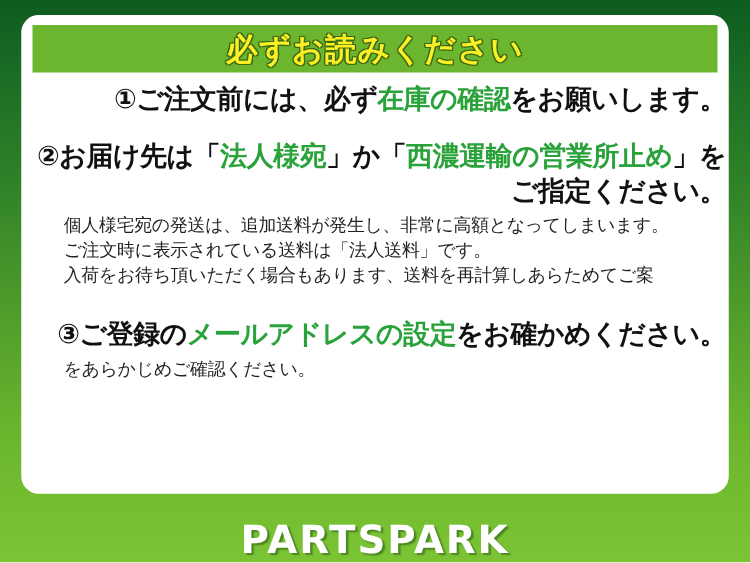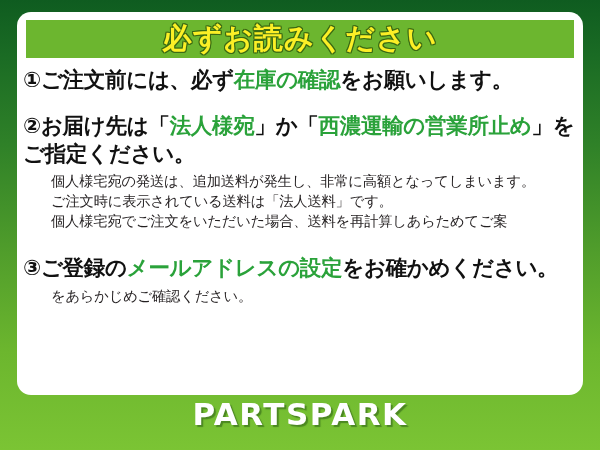--- a/index.html
+++ b/index.html
@@ -46,21 +46,21 @@
     top: 8px;
     width: 548px;
     height: 38px;
     background: #6cb62f;
     display: flex;
     align-items: center;
     justify-content: center;
   }
   #title-text {
     font-family: "DejaVu Sans", sans-serif;
-    font-size: 29px;
+    font-size: 25px;
     font-weight: bold;
     color: #fcef26;
     letter-spacing: 1px;
     text-shadow:
        1px 0 0 #3c6b14, -1px 0 0 #3c6b14,
        0 1px 0 #3c6b14, 0 -1px 0 #3c6b14,
        1px 1px 0 #3c6b14, -1px -1px 0 #3c6b14,
        1px -1px 0 #3c6b14, -1px 1px 0 #3c6b14;
     white-space: nowrap;
   }
@@ -77,20 +77,21 @@
   .head {
     font-family: "DejaVu Sans", sans-serif;
     font-size: 21.5px;
     font-weight: bold;
     color: #111111;
     line-height: 1.30;
     letter-spacing: -0.3px;
     padding-left: 6px;
     padding-right: 2px;
     white-space: nowrap;
+    text-align: right;
   }
   .head.wrap { white-space: normal; }
   .hl { color: #2aa23a; }
 
   .sub {
     font-family: "DejaVu Sans", sans-serif;
     font-size: 14.3px;
     color: #231f20;
     line-height: 1.42;
     padding-left: 34px;
@@ -106,21 +107,21 @@
   #item-3 { margin-top: 22px; }
   #item-3 .sub { padding-top: 4px; }
 
   #footer {
     position: absolute;
     left: 0;
     top: 396px;
     width: 600px;
     height: 54px;
     display: flex;
-    align-items: flex-start;
+    align-items: flex-end;
     justify-content: center;
   }
   #brand {
     font-family: "DejaVu Sans", sans-serif;
     font-size: 31px;
     font-weight: bold;
     color: #ffffff;
     letter-spacing: 1.5px;
     text-shadow: 2px 2px 1px rgba(40,90,20,0.55);
     white-space: nowrap;
@@ -145,21 +146,21 @@
         </div>
       </div>
 
       <div class="item" id="item-2">
         <div class="head wrap">
           <span>②</span><span>お届け先は</span><span>「</span><span class="hl">法人様宛</span><span>」</span><span>か</span><span>「</span><span class="hl">西濃運輸の営業所止め</span><span>」</span><span>をご指定ください。</span>
         </div>
         <div class="sub">
           <div>個人様宅宛の発送は、追加送料が発生し、非常に高額となってしまいます。</div>
           <div>ご注文時に表示されている送料は「法人送料」です。</div>
-          <div>個人様宅宛でご注文をいただいた場合、送料を再計算しあらためてご案</div>
+          <div>入荷をお待ち頂いただく場合もあります、送料を再計算しあらためてご案</div>
         </div>
       </div>
 
       <div class="item" id="item-3">
         <div class="head">
           <span>③</span><span>ご登録の</span><span class="hl">メールアドレスの設定</span><span>をお確かめください。</span>
         </div>
         <div class="sub">
           <div>をあらかじめご確認ください。</div>
         </div>

